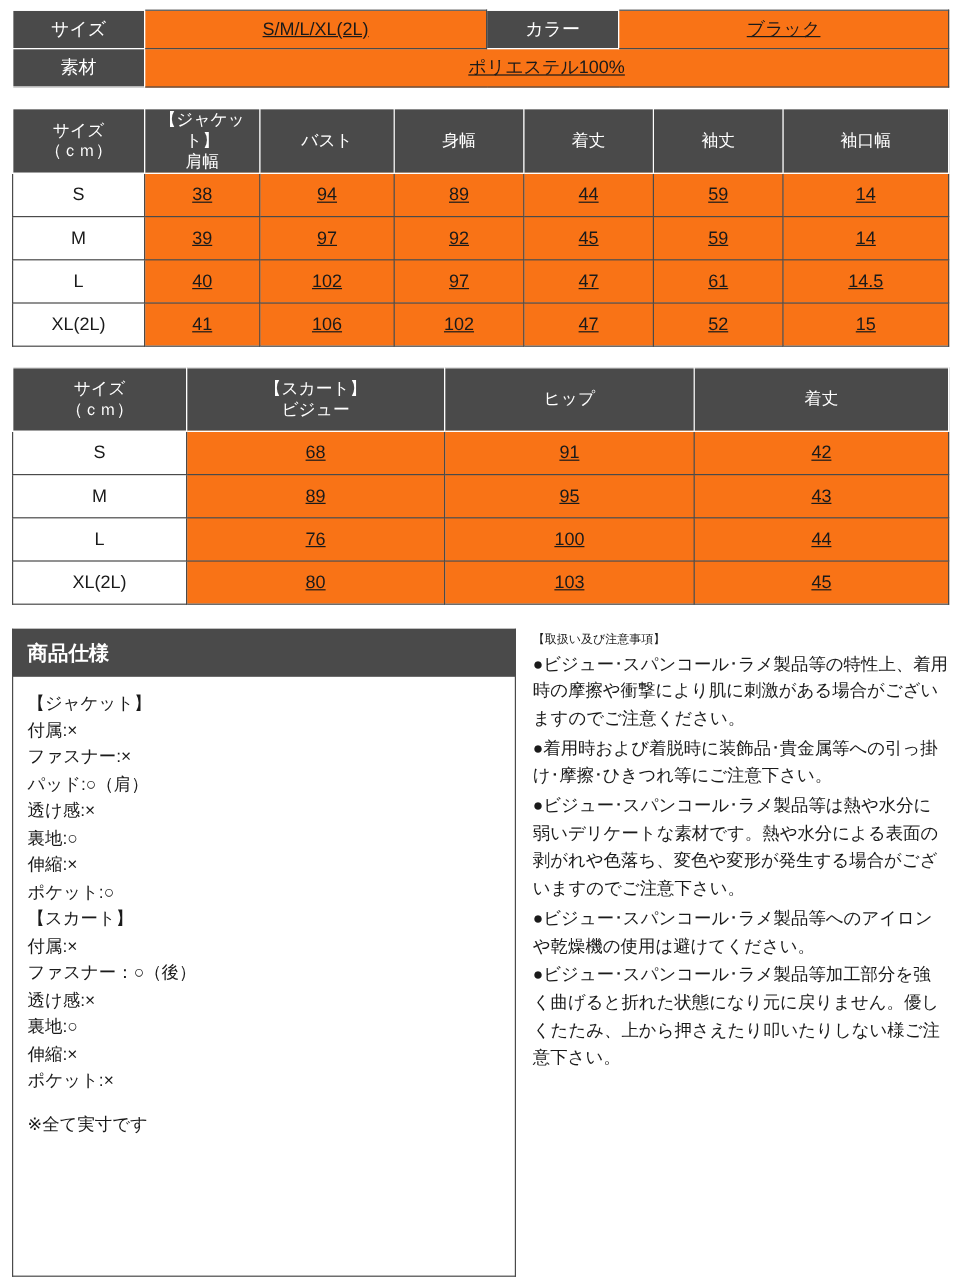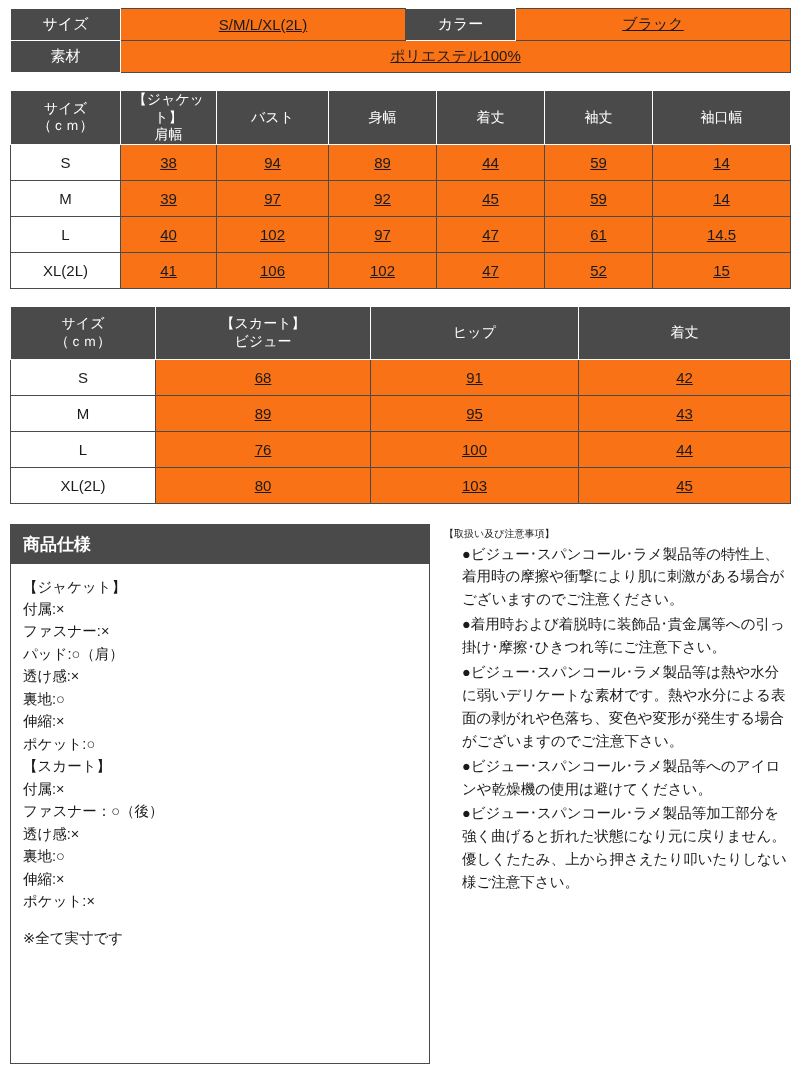--- a/index.html
+++ b/index.html
@@ -115,21 +115,20 @@
   }
   .notes-title {
     font-size: 10px;
     line-height: 1.5;
     font-weight: normal;
     margin-bottom: 2px;
   }
   .notes-list {
     font-size: 14.5px;
     line-height: 1.58;
-    margin-left: 18px;
   }
   .notes-list p {
     margin: 0 0 2px 0;
     text-indent: 0;
   }
 </style>
 </head>
 <body>
 
 <div class="page">

